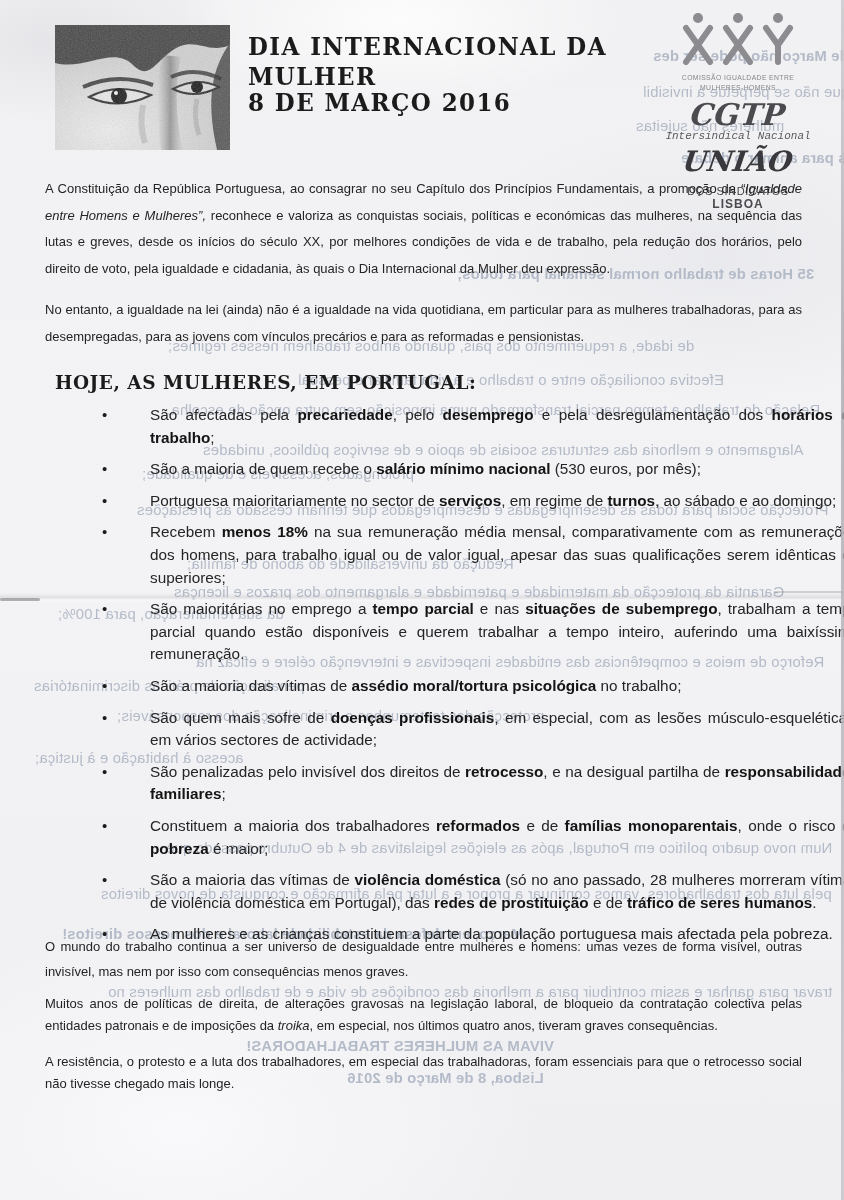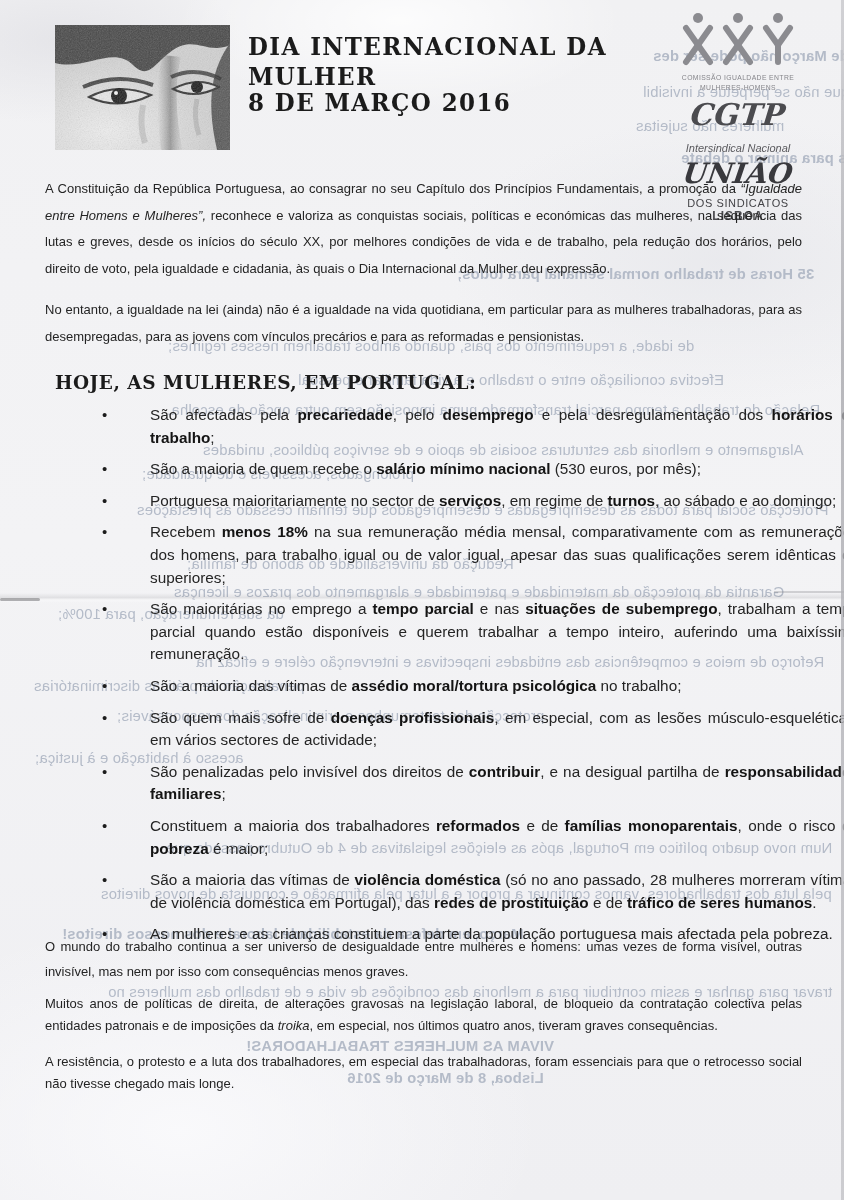--- a/index.html
+++ b/index.html
@@ -34,22 +34,22 @@
   .titles{position:absolute;left:237px;top:32px;width:400px;color:var(--title);
     font-family:"DejaVu Serif","Liberation Serif",serif;font-weight:700;margin-left:11px;}
   .title-line{font-size:23px;letter-spacing:1.4px;line-height:28px;transform:scaleY(1.06);transform-origin:top left;}
   .quote-block{margin-top:47px;}
   .quote-line{font-size:24px;letter-spacing:1.2px;line-height:29px;transform:scaleY(1.06);transform-origin:top left;}
 
   .logos{position:absolute;left:648px;top:12px;width:180px;text-align:center;color:#6e6e72;}
   .cig-caption{font-size:6.8px;letter-spacing:.4px;color:#85858a;line-height:8px;margin-top:2px;}
   .cgtp{margin-top:8px;font-family:"DejaVu Serif","Liberation Serif",serif;
     font-style:italic;font-weight:700;font-size:30px;color:#4b4b4f;transform:skewX(-6deg);line-height:30px;}
-  .cgtp-caption{font-family:Liberation Sans, sans-serif;font-style:italic;
-    font-size:11px;color:#5a5a5e;margin-top:12px;text-align:center;}
+  .cgtp-caption{font-family:Liberation Mono, monospace;font-style:italic;
+    font-size:11px;color:#5a5a5e;margin-top:0px;text-align:center;}
   .uniao{margin-top:6px;font-family:"DejaVu Serif","Liberation Serif",serif;
     font-style:italic;font-weight:700;font-size:28px;color:#39393d;transform:skewX(-8deg);line-height:28px;}
   .usl-caption1{font-weight:400;font-size:11px;letter-spacing:.6px;color:#434347;margin-top:9px;}
   .usl-caption2{font-weight:700;font-size:12px;letter-spacing:1px;color:#4a4a4e;}
 
   
   .main{position:absolute;left:45px;top:0;width:757px;}
   .para{position:absolute;left:0;width:757px;margin:0;text-align:justify;
     font-size:13px;line-height:26.6px;}
   .p1{top:176px;} .p2{top:297px;}
@@ -191,21 +191,21 @@
         <li>
           <span class="marker">•</span>
           <span class="li-text"><span>São a maioria das vítimas de </span><span class="bold-seg">assédio moral/tortura psicológica</span><span> no trabalho;</span></span>
         </li>
         <li>
           <span class="marker">•</span>
           <span class="li-text"><span>São quem mais sofre de </span><span class="bold-seg">doenças profissionais</span><span>, em especial, com as lesões músculo-esqueléticas, em vários sectores de actividade;</span></span>
         </li>
         <li>
           <span class="marker">•</span>
-          <span class="li-text"><span>São penalizadas pelo invisível dos direitos de </span><span class="bold-seg">contribuir</span><span>, e na desigual partilha de </span><span class="bold-seg">responsabilidades familiares</span><span>;</span></span>
+          <span class="li-text"><span>São penalizadas pelo invisível dos direitos de </span><span class="bold-seg">retrocesso</span><span>, e na desigual partilha de </span><span class="bold-seg">responsabilidades familiares</span><span>;</span></span>
         </li>
         <li>
           <span class="marker">•</span>
           <span class="li-text"><span>Constituem a maioria dos trabalhadores </span><span class="bold-seg">reformados</span><span> e de </span><span class="bold-seg">famílias monoparentais</span><span>, onde o risco de </span><span class="bold-seg">pobreza</span><span> é maior;</span></span>
         </li>
         <li>
           <span class="marker">•</span>
           <span class="li-text"><span>São a maioria das vítimas de </span><span class="bold-seg">violência doméstica</span><span> (só no ano passado, 28 mulheres morreram vítimas de violência doméstica em Portugal), das </span><span class="bold-seg">redes de prostituição</span><span> e de </span><span class="bold-seg">tráfico de seres humanos</span><span>.</span></span>
         </li>
         <li>

